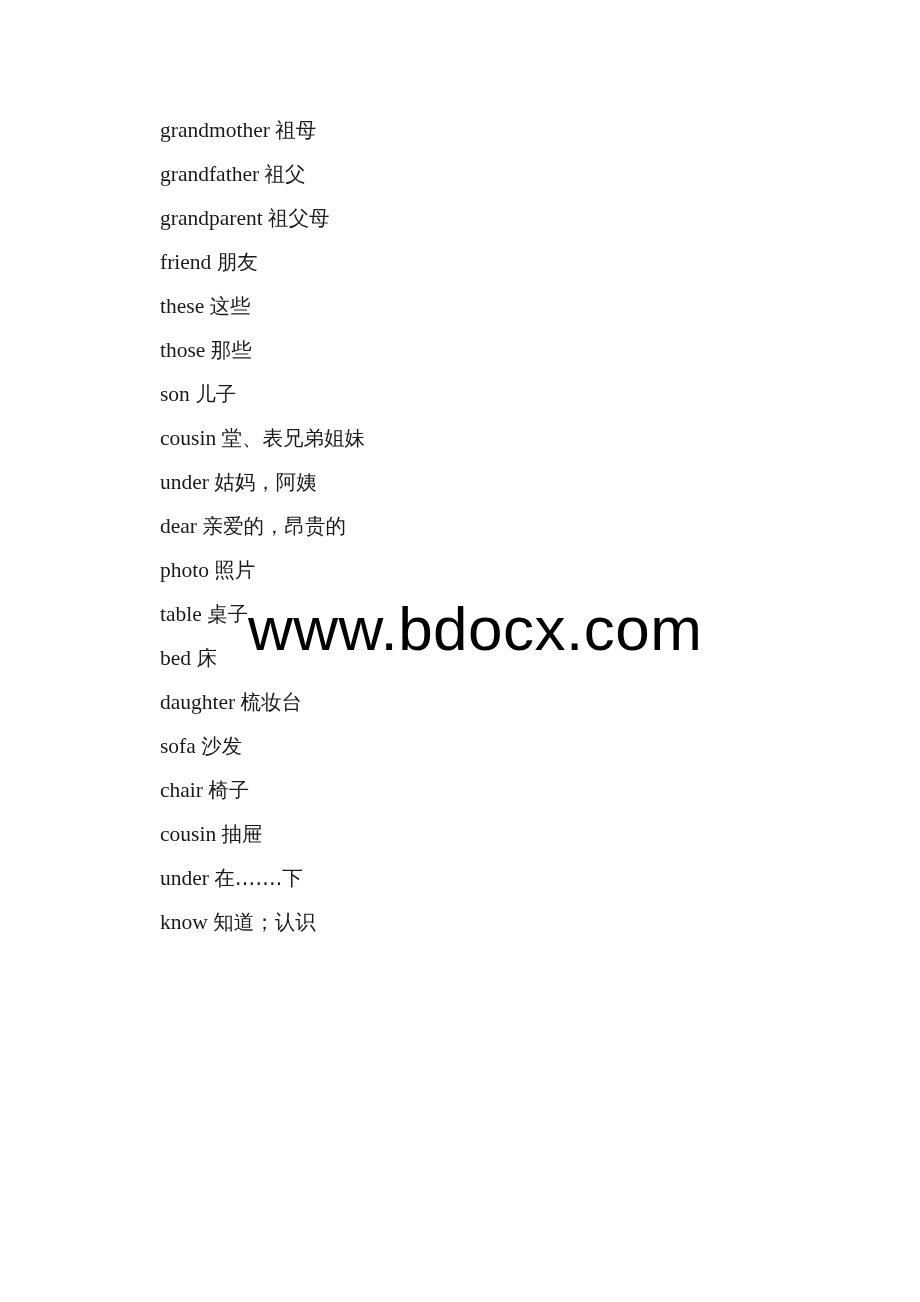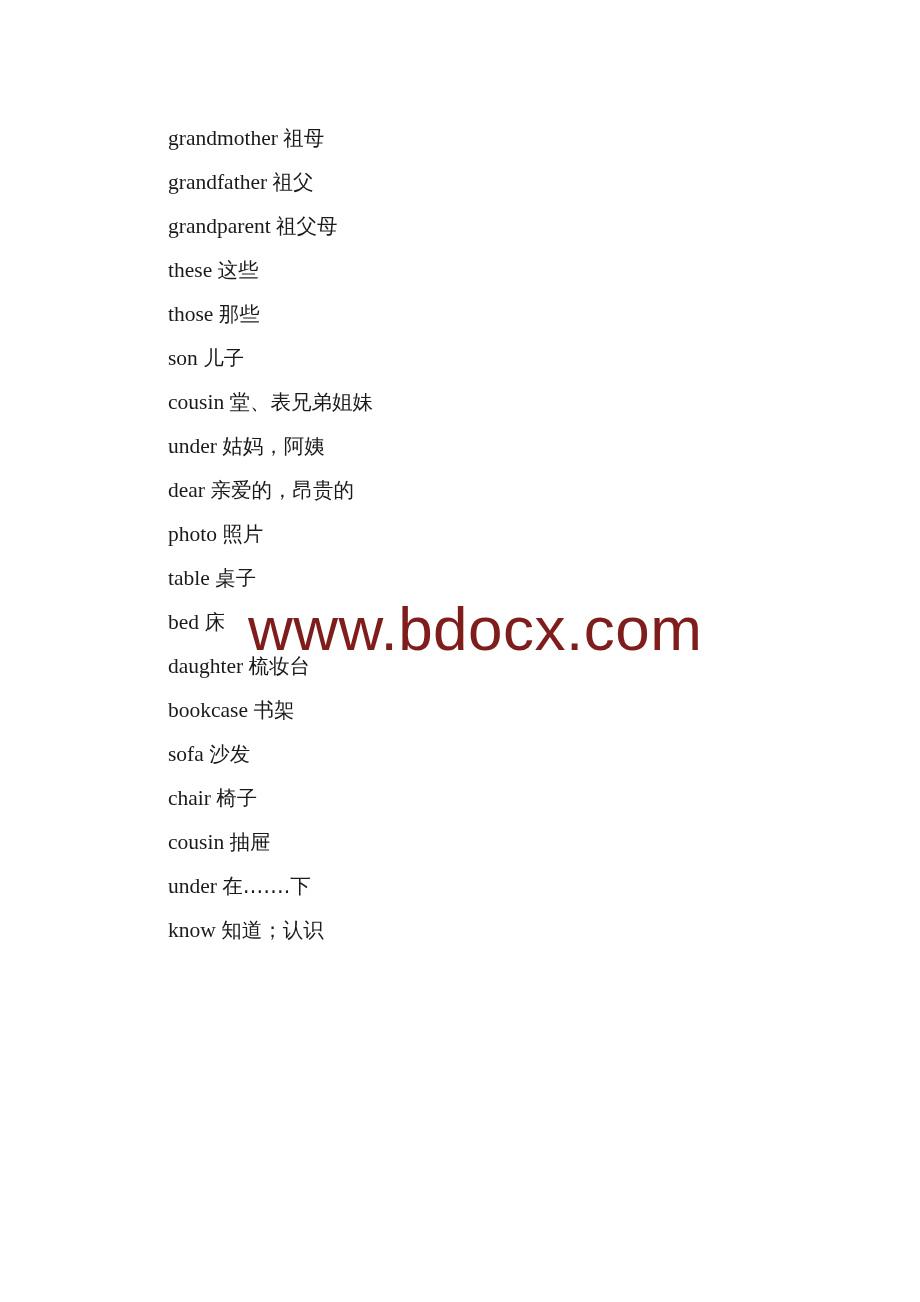--- a/index.html
+++ b/index.html
@@ -24,35 +24,35 @@
 
   
   #watermark {
     position: absolute;
     left: 248px;
     top: 598px;
     font-family: "Liberation Sans", "DejaVu Sans", sans-serif;
     font-size: 62px;
     font-weight: 400;
     letter-spacing: 0.5px;
-    color: #7f1d1d;
+    color: #000000;
     white-space: nowrap;
     z-index: 0;
     user-select: none;
     line-height: 1;
   }
 
   #vocab-list {
     position: absolute;
     left: 156px;
     top: 104px;
     width: 700px;
     z-index: 1;
     list-style: none;
-    margin: 12px;
+    margin: 4px;
     padding: 0;
   }
 
   .vocab-line {
     font-size: 21.5px;
     line-height: 44px;
     height: 44px;
     color: #1a1a1a;
     white-space: nowrap;
     font-family: "Liberation Serif", "DejaVu Serif", serif;
@@ -71,31 +71,31 @@
 <body>
 
 <div id="page">
 
   <div id="watermark">www.bdocx.com</div>
 
   <ul id="vocab-list">
       <li class="vocab-line"><span class="term">grandmother</span> <span class="gloss">祖母</span></li>
       <li class="vocab-line"><span class="term">grandfather</span> <span class="gloss">祖父</span></li>
       <li class="vocab-line"><span class="term">grandparent</span> <span class="gloss">祖父母</span></li>
+      <li class="vocab-line"><span class="term">friend</span> <span class="gloss">朋友</span></li>
       <li class="vocab-line"><span class="term">these</span> <span class="gloss">这些</span></li>
       <li class="vocab-line"><span class="term">those</span> <span class="gloss">那些</span></li>
       <li class="vocab-line"><span class="term">son</span> <span class="gloss">儿子</span></li>
       <li class="vocab-line"><span class="term">cousin</span> <span class="gloss">堂、表兄弟姐妹</span></li>
       <li class="vocab-line"><span class="term">under</span> <span class="gloss">姑妈，阿姨</span></li>
       <li class="vocab-line"><span class="term">dear</span> <span class="gloss">亲爱的，昂贵的</span></li>
       <li class="vocab-line"><span class="term">photo</span> <span class="gloss">照片</span></li>
       <li class="vocab-line"><span class="term">table</span> <span class="gloss">桌子</span></li>
       <li class="vocab-line"><span class="term">bed</span> <span class="gloss">床</span></li>
       <li class="vocab-line"><span class="term">daughter</span> <span class="gloss">梳妆台</span></li>
-      <li class="vocab-line"><span class="term">bookcase</span> <span class="gloss">书架</span></li>
       <li class="vocab-line"><span class="term">sofa</span> <span class="gloss">沙发</span></li>
       <li class="vocab-line"><span class="term">chair</span> <span class="gloss">椅子</span></li>
       <li class="vocab-line"><span class="term">cousin</span> <span class="gloss">抽屉</span></li>
       <li class="vocab-line"><span class="term">under</span> <span class="gloss">在…….下</span></li>
       <li class="vocab-line"><span class="term">know</span> <span class="gloss">知道；认识</span></li>
     </ul>
 
 </div>
 
 </body></html>

